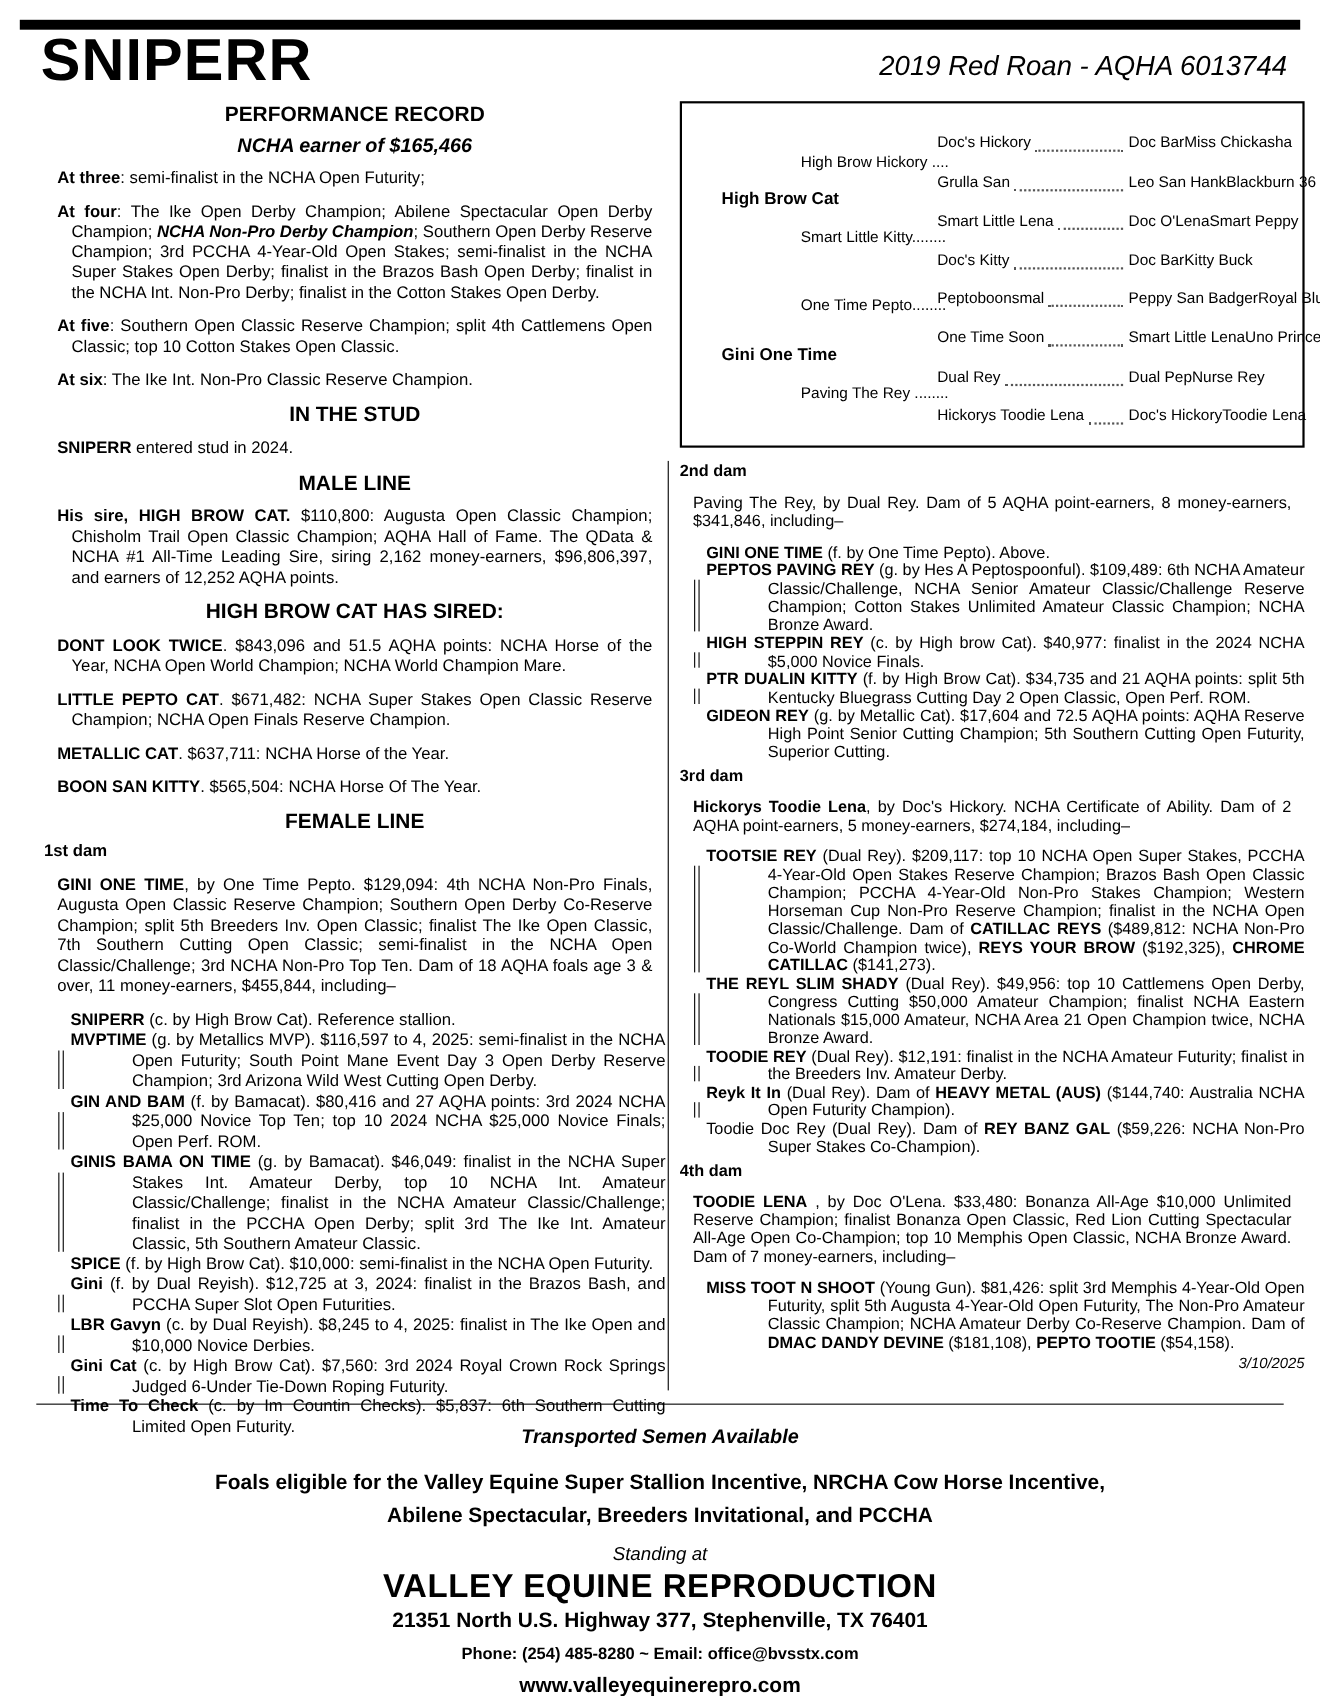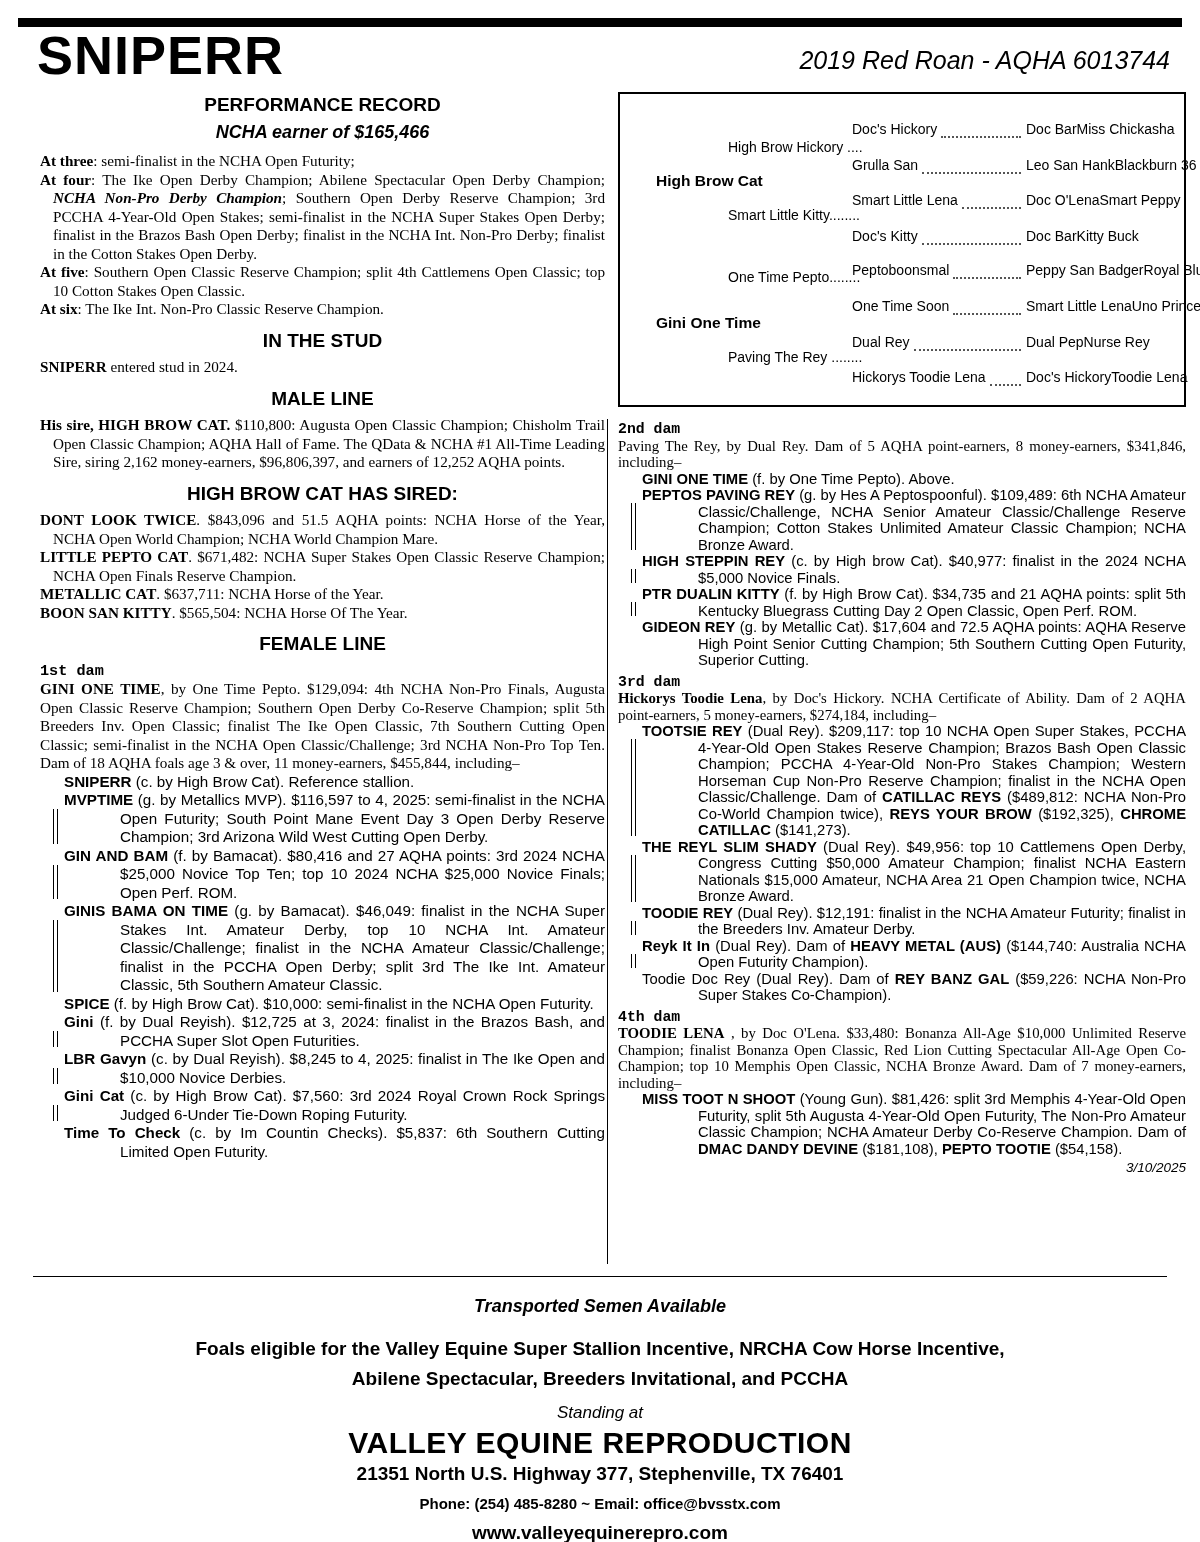--- a/index.html
+++ b/index.html
@@ -17,28 +17,28 @@
   .title{position:absolute;left:37px;top:24px;font-size:54px;font-weight:900;letter-spacing:1px;margin:0;}
   .subtitle{position:absolute;right:30px;top:46px;font-size:25px;font-style:italic;}
 
   .col-left{position:absolute;left:40px;top:92px;width:565px;font-size:15.2px;line-height:18.5px;}
   .col-right{position:absolute;left:618px;top:92px;width:568px;font-size:14.8px;line-height:16.5px;}
 
   .h2{font-size:19px;font-weight:bold;text-align:center;margin:13px 0 8px;}
   .col-left .h2.first{margin-top:4px;}
   .earner{font-size:18px;font-weight:bold;font-style:italic;text-align:center;margin:0 0 11px;}
 
-  .para{margin:0;font-family:Liberation Serif, serif;}
+  .para{margin:12px;}
   .hang{padding-left:13px;text-indent:-13px;}
 
   .entry{position:relative;margin-left:24px;padding-left:56px;text-indent:-56px;}
   .entry .bars{position:absolute;left:-11px;top:18px;bottom:3px;width:3px;
     border-left:1px solid #000;border-right:1px solid #000;}
   .col-right .entry .bars{top:16px;}
-  .dam-label{font-weight:bold;margin-top:5px;font-family:Liberation Mono, monospace;}
+  .dam-label{font-weight:bold;margin-top:5px;}
   .date{text-align:right;font-style:italic;font-size:13.5px;margin-top:3px;}
 
   
   .ped-box{position:relative;height:311px;border:2px solid #000;margin-bottom:14px;
     font-size:14px;line-height:15px;}
   .ped-g1{position:absolute;left:36px;font-weight:bold;font-size:15.5px;white-space:nowrap;}
   .ped-g2{position:absolute;left:108px;white-space:nowrap;}
   .ped-row{position:absolute;left:232px;width:326px;height:30px;display:flex;align-items:center;}
   .ped-g3{white-space:nowrap;}
   .ped-leader{flex:1;height:15px;margin:0 5px 0 4px;border-bottom:2px dotted #555;align-self:center;}

